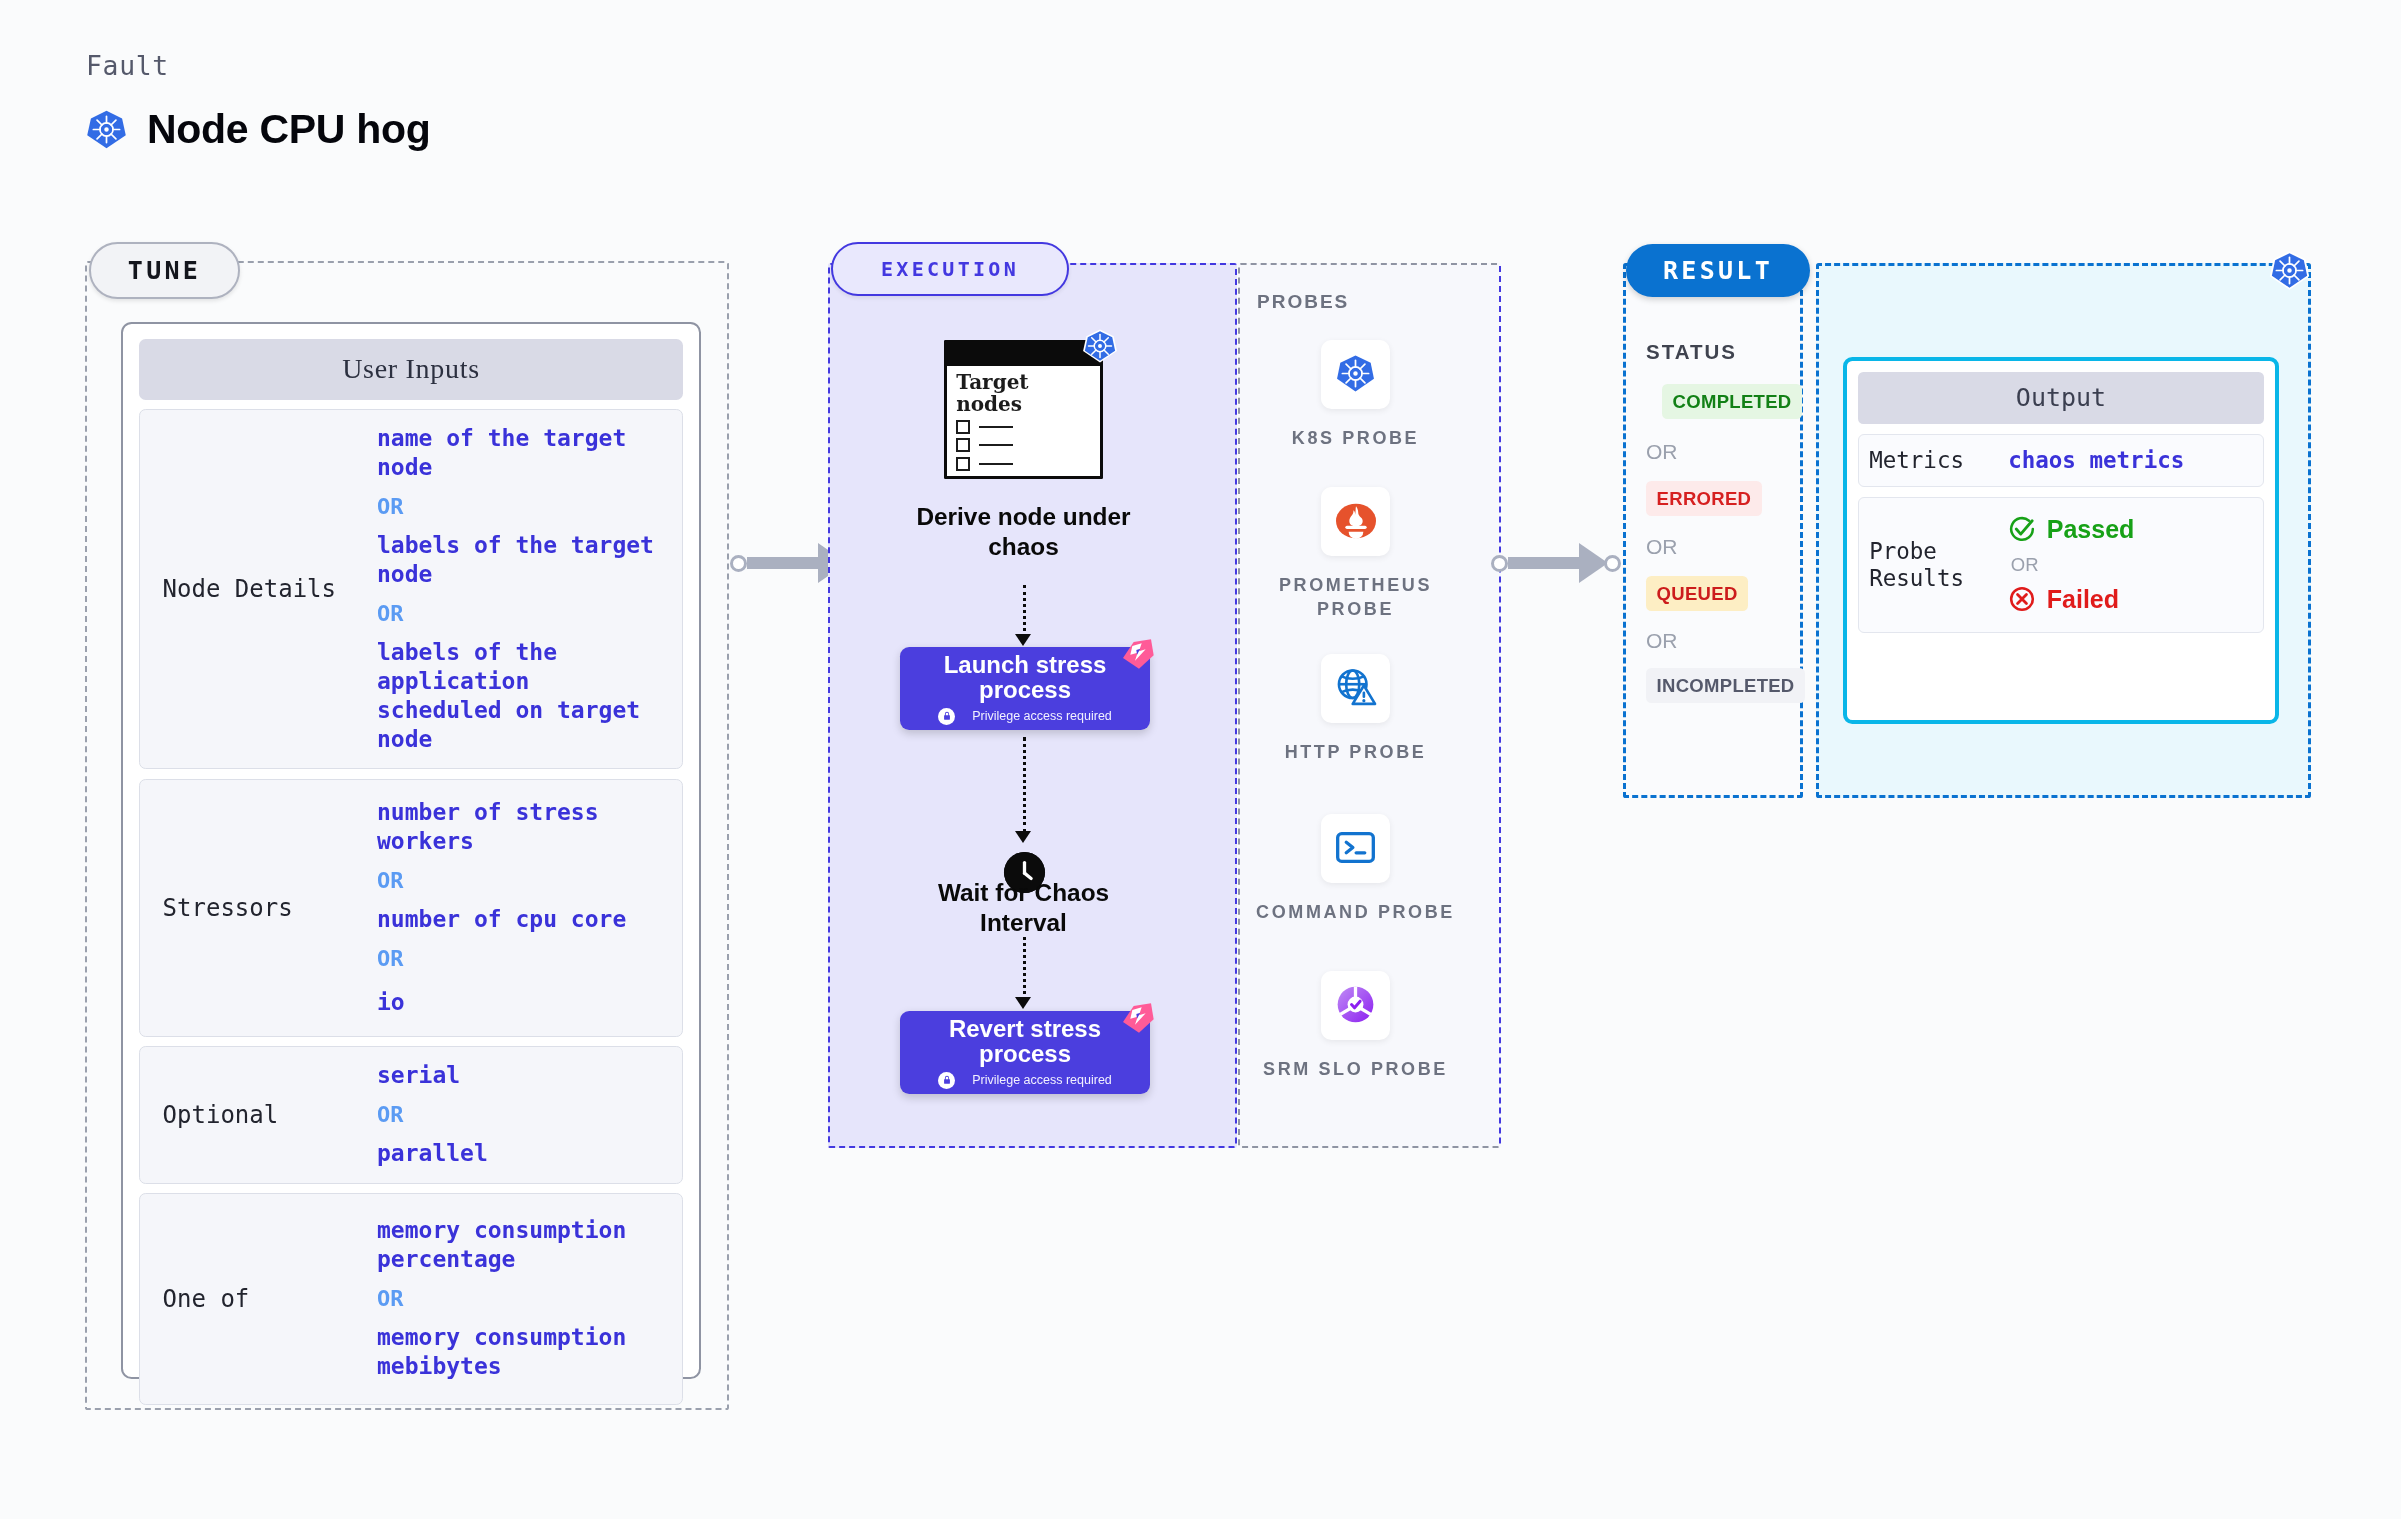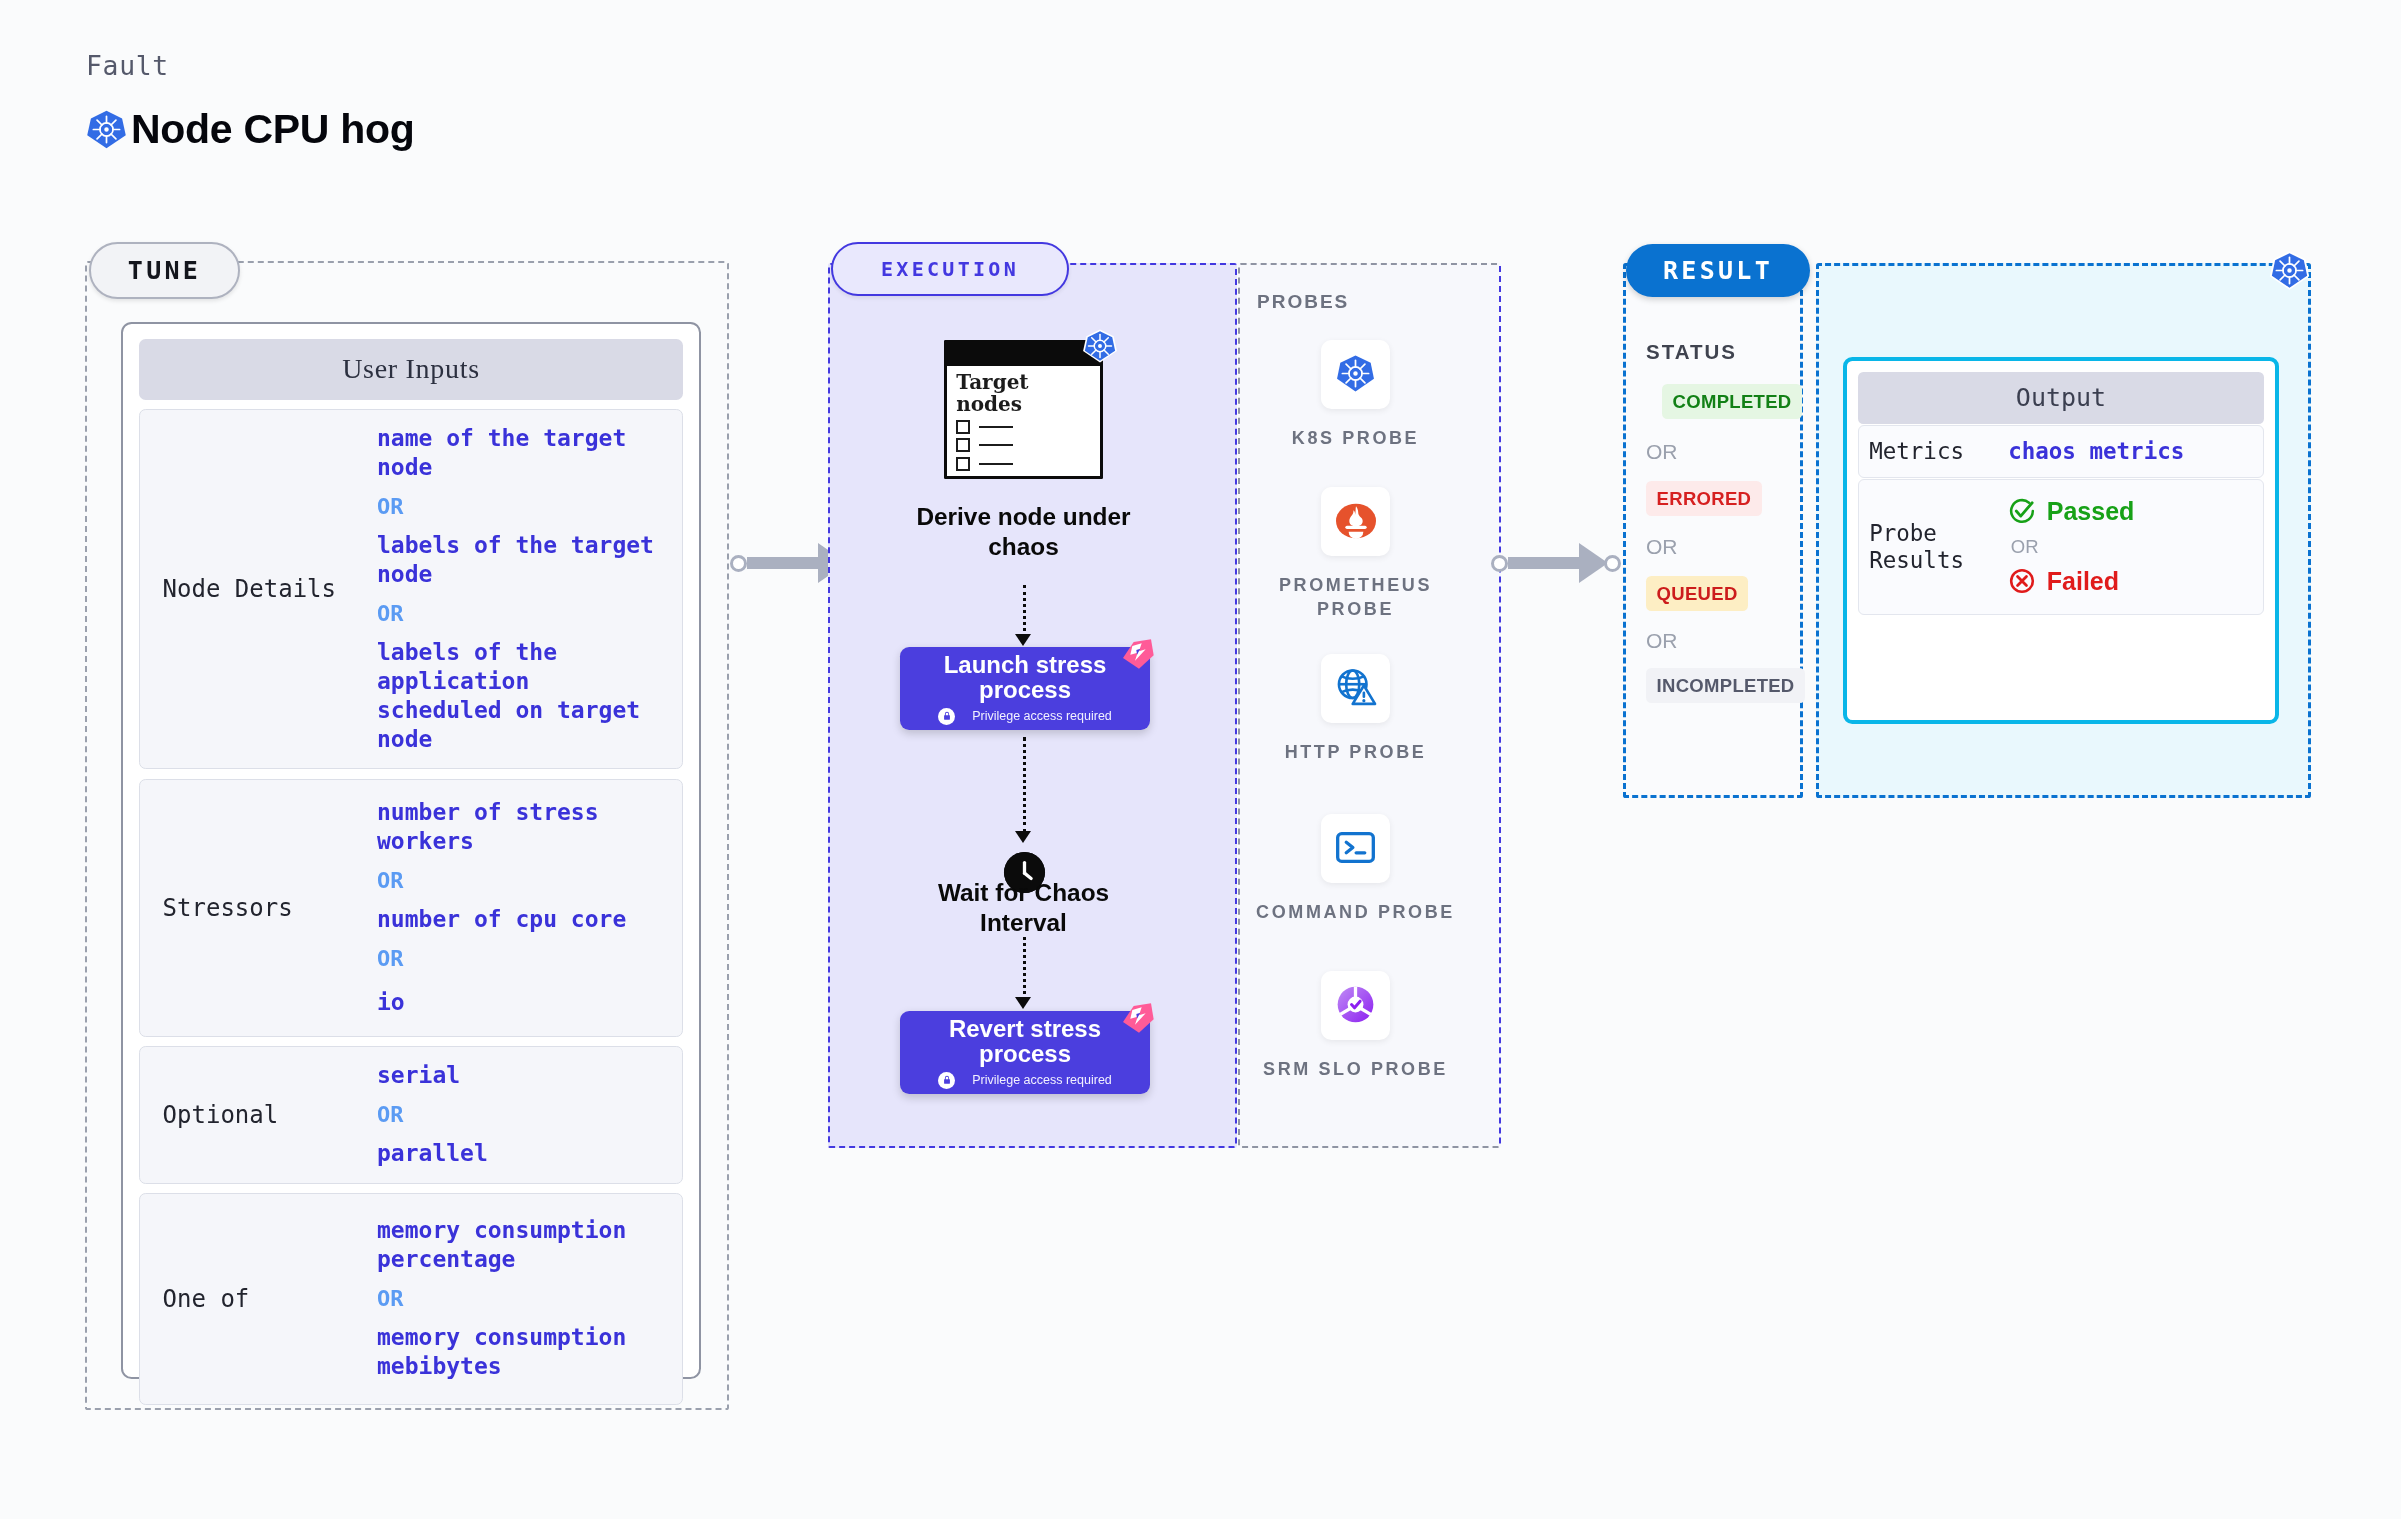--- a/index.html
+++ b/index.html
@@ -12,21 +12,21 @@
   .page { position: relative; width: 2401px; height: 1519px; }
 
   
   .fault-label {
     position: absolute; left: 86px; top: 50px;
     font-family: "DejaVu Sans Mono", monospace;
     font-size: 26.4px; color: #55596b; letter-spacing: 0.7px;
   }
   .title-row {
     position: absolute; left: 86px; top: 106px;
-    display: flex; align-items: center; gap: 4px;
+    display: flex; align-items: center; gap: 20px;
   }
   .title-text {
     font-family: "Liberation Sans", sans-serif;
     font-size: 41px; font-weight: bold; color: #05060c;
     letter-spacing: -0.3px;
   }
 
   
   .k8s { display: block; }
 
@@ -216,21 +216,21 @@
   }
   .out-header {
     background: #d9dae6; border-radius: 5.3px; height: 52px;
     display: flex; align-items: center; justify-content: center;
     font-family: "DejaVu Sans Mono", monospace;
     font-size: 25px; color: #3b3f50;
   }
   .out-row {
     display: flex; align-items: center;
     background: #fafbfe; border: 1.3px solid #e3e6ee; border-radius: 6px;
-    margin-top: 1px; padding: 12px 10.6px;
+    margin-top: 10px; padding: 12px 10.6px;
   }
   .out-label {
     width: 139px; flex: none;
     font-family: "DejaVu Sans Mono", monospace;
     font-size: 22.5px; color: #22242e; line-height: 1.2;
   }
   .out-val {
     font-family: "DejaVu Sans Mono", monospace;
     font-size: 22.5px; color: #3a32d9; font-weight: 600;
   }

